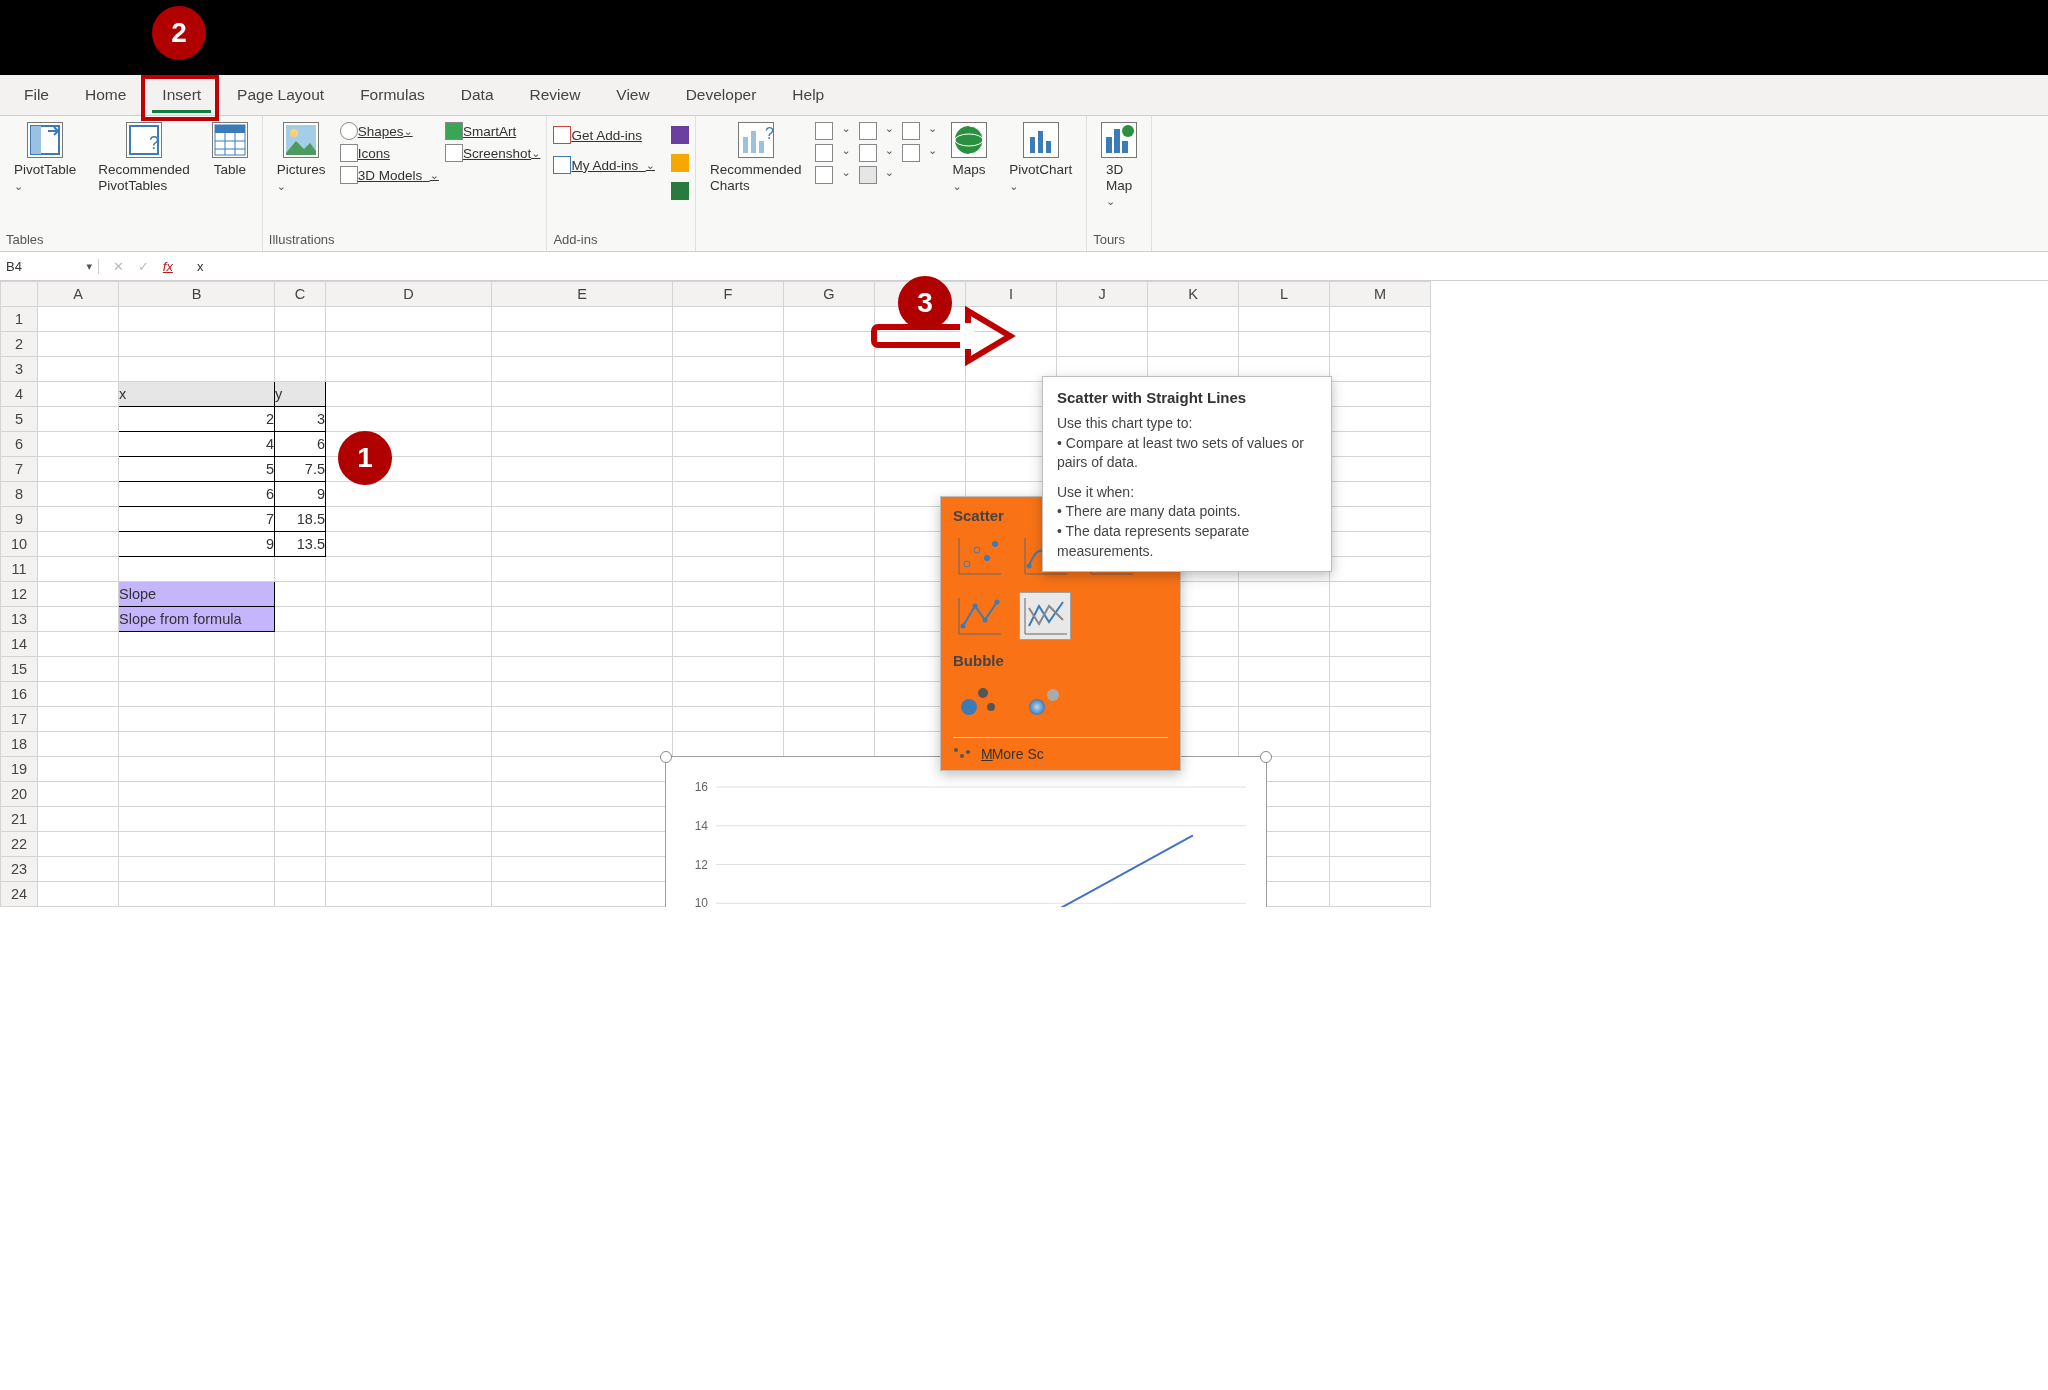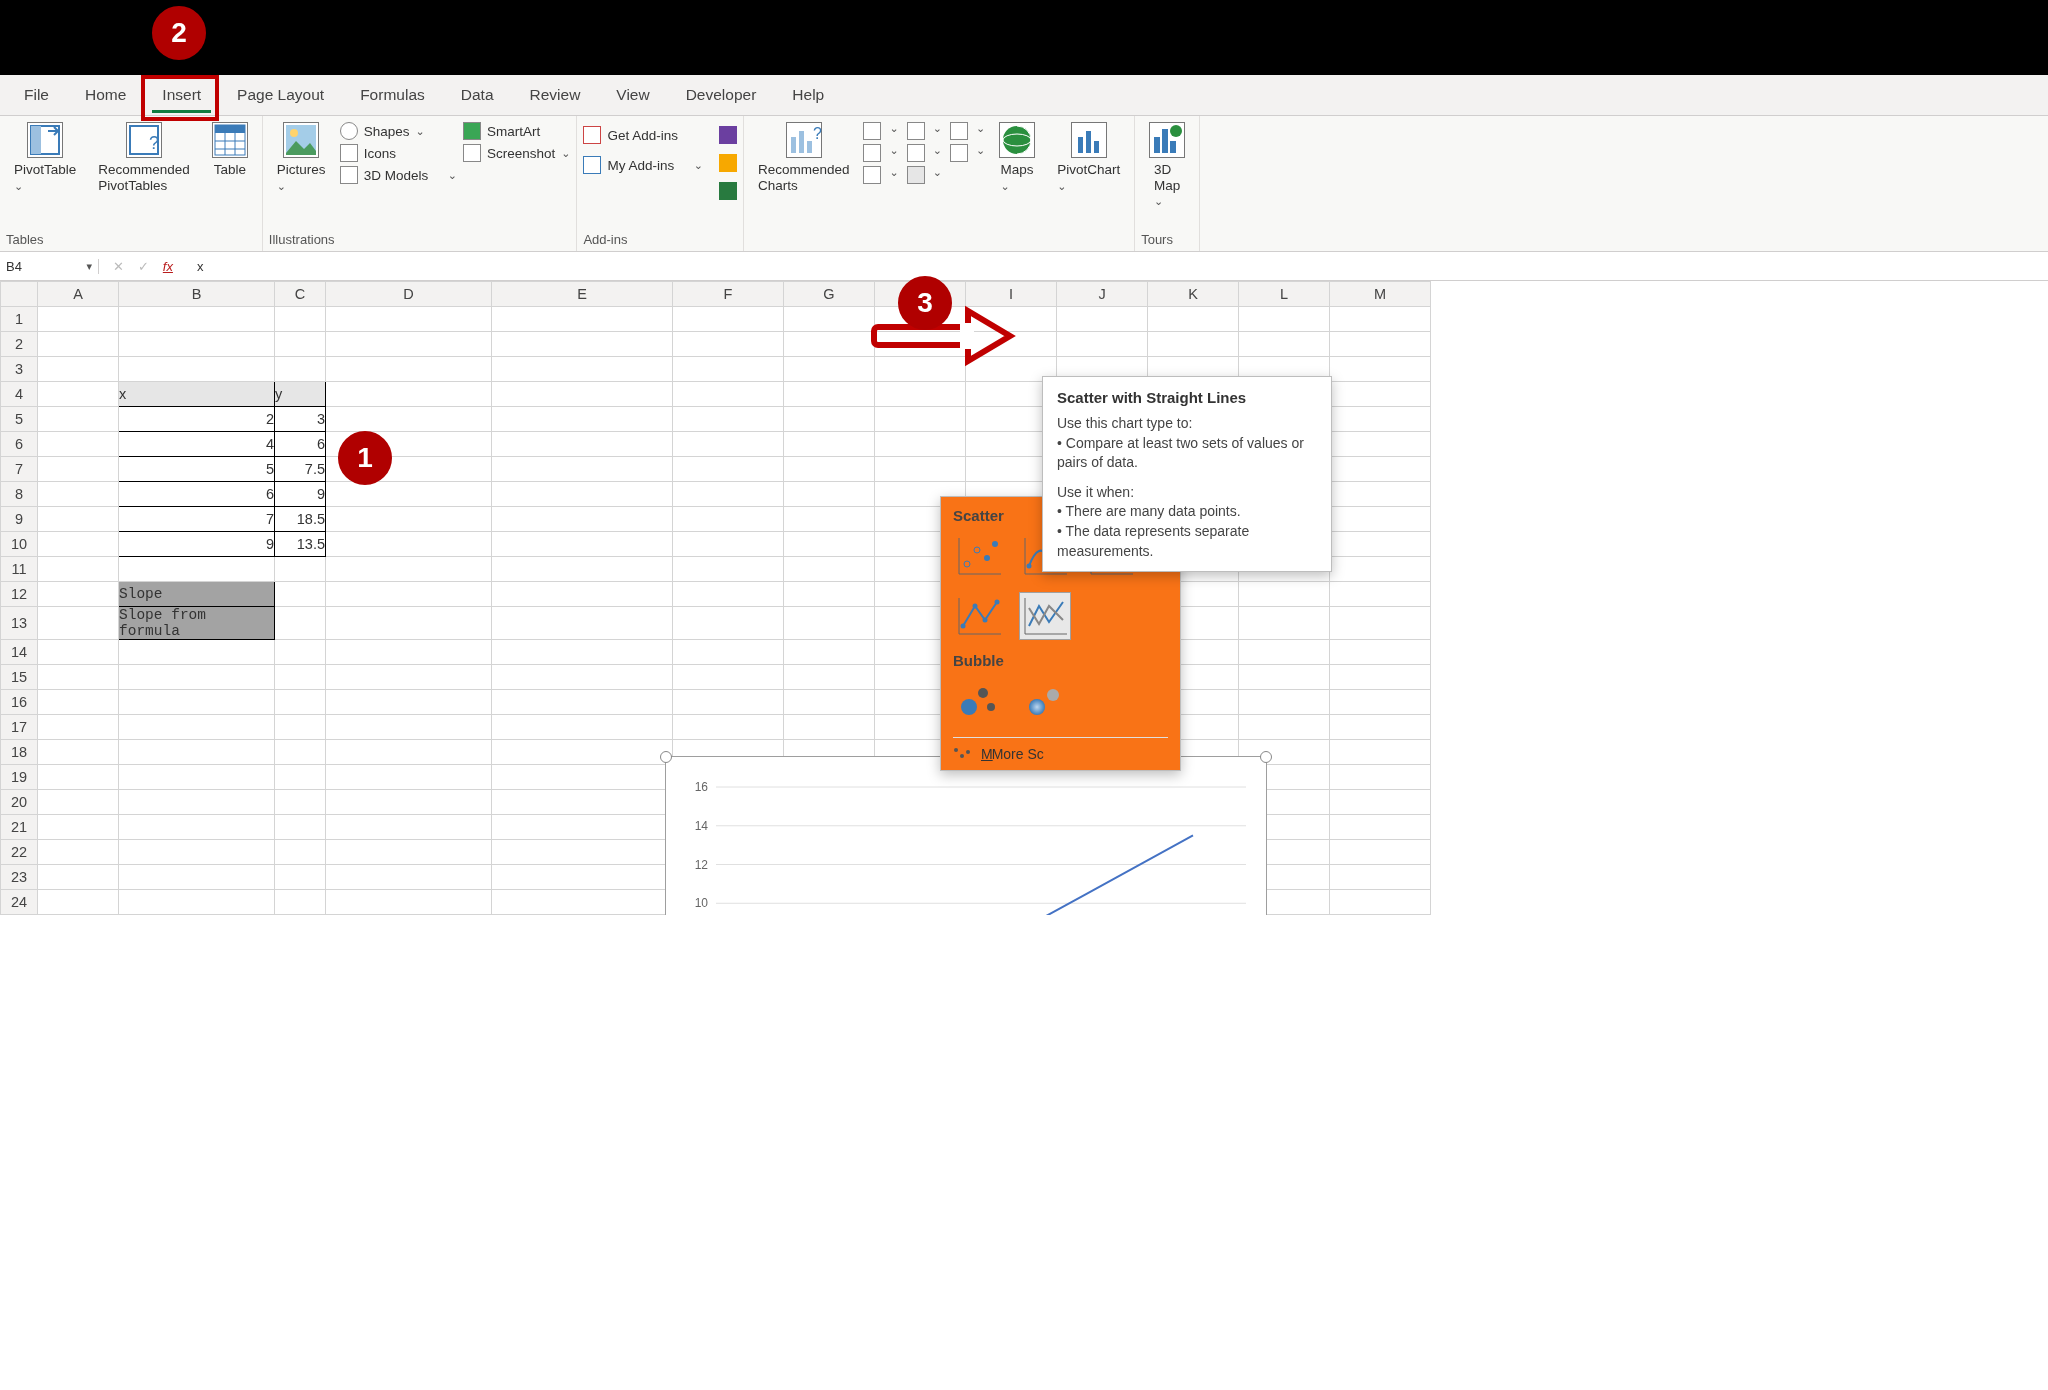--- a/index.html
+++ b/index.html
@@ -12,21 +12,21 @@
   .tab.active::after{content:"";position:absolute;left:8px;right:8px;bottom:-1px;height:3px;background:#107c41;}
 
   
   .ribbon{height:135px;background:#f8f8f6;border-bottom:1px solid #d0cece;display:flex;position:relative;}
   .rgroup{display:flex;flex-direction:column;justify-content:space-between;border-right:1px solid #e1dfdd;padding:4px 6px 2px 6px;}
   .rbtns{display:flex;gap:6px;align-items:flex-start;}
   .glabel{text-align:left;font-size:13px;color:#555;padding-bottom:2px;}
   .rbig{display:flex;flex-direction:column;align-items:center;gap:4px;padding:2px 8px;font-size:13.5px;color:#333;line-height:1.15;}
   .rbig .icon{width:34px;height:34px;border:1px solid #777;display:inline-block;background:#fff;position:relative;}
   .rcol{display:flex;flex-direction:column;gap:4px;padding-top:2px;}
-  .rsm{display:flex;align-items:center;gap:6px;font-size:13.5px;color:#333;}
+  .rsm{display:flex;align-items:center;font-size:13.5px;color:#333;text-decoration:underline;}
   .chev{font-size:11px;color:#555;}
   .iconbox{width:16px;height:16px;background:#fff;border:1px solid #888;display:inline-block;}
 
   
   .fbar{display:flex;align-items:center;height:28px;border-bottom:1px solid #d0cece;font-size:13px;}
   .namebox{width:86px;border-right:1px solid #d0cece;display:flex;align-items:center;padding:0 6px;justify-content:space-between;}
   .fx-icons{display:flex;gap:14px;align-items:center;padding:0 14px;color:#888;}
   .fx-lbl{font-style:italic;color:#b91c1c;text-decoration:underline;}
   .fval{padding-left:10px;color:#333;}
 
@@ -34,21 +34,21 @@
   .grid{position:relative;}
   table.sheet{border-collapse:collapse;table-layout:fixed;}
   table.sheet th,table.sheet td{border:1px solid #d4d4d4;height:24px;padding:0;font-size:14.5px;font-weight:normal;color:#333;}
   table.sheet thead th{background:#f3f2f1;text-align:center;font-weight:normal;color:#444;}
   table.sheet tbody th{background:#f3f2f1;text-align:center;font-weight:normal;color:#444;width:36px;}
   .corner{width:36px;background:#f3f2f1;}
   .cell{padding:0 4px;text-align:left;}
   
   .db-h{background:#e6e6e6;border:1.5px solid #000 !important;text-align:left;padding-left:6px;}
   .db{border:1.5px solid #000 !important;text-align:right;padding-right:6px;}
-  .lab{background:#a3a3a3;border:1.5px solid #000 !important;padding-left:6px;font-family:Liberation Mono, monospace;}
+  .lab{background:#c4b5fd;border:1.5px solid #000 !important;padding-left:6px;}
 
   
   .dd{position:absolute;left:940px;top:215px;width:215px;background:#f97316;border:1px solid #bdbdbd;box-shadow:0 4px 12px rgba(0,0,0,.25);z-index:40;padding:10px 12px 8px 12px;font-size:14px;color:#333;}
   .dd h4{margin:0 0 8px 0;font-size:15px;font-weight:700;color:#444;}
   .dd .row{display:flex;gap:14px;margin-bottom:12px;}
   .dd .opt{width:50px;height:46px;border:1px solid transparent;display:flex;align-items:center;justify-content:center;cursor:pointer;}
   .dd .opt.hover{background:#e8e8e8;border:1px solid #a0a0a0;}
   .dd .more{border-top:1px solid #e1dfdd;margin-top:8px;padding-top:8px;display:flex;align-items:center;gap:10px;color:#333;}
   .tooltip{position:absolute;left:1042px;top:372px;width:260px;background:#fff;border:1px solid #bdbdbd;box-shadow:0 4px 12px rgba(0,0,0,.25);z-index:41;padding:10px 14px;font-size:14px;line-height:1.4;color:#444;}
   .tooltip h5{margin:0 0 6px 0;font-size:15px;font-weight:700;color:#333;}

